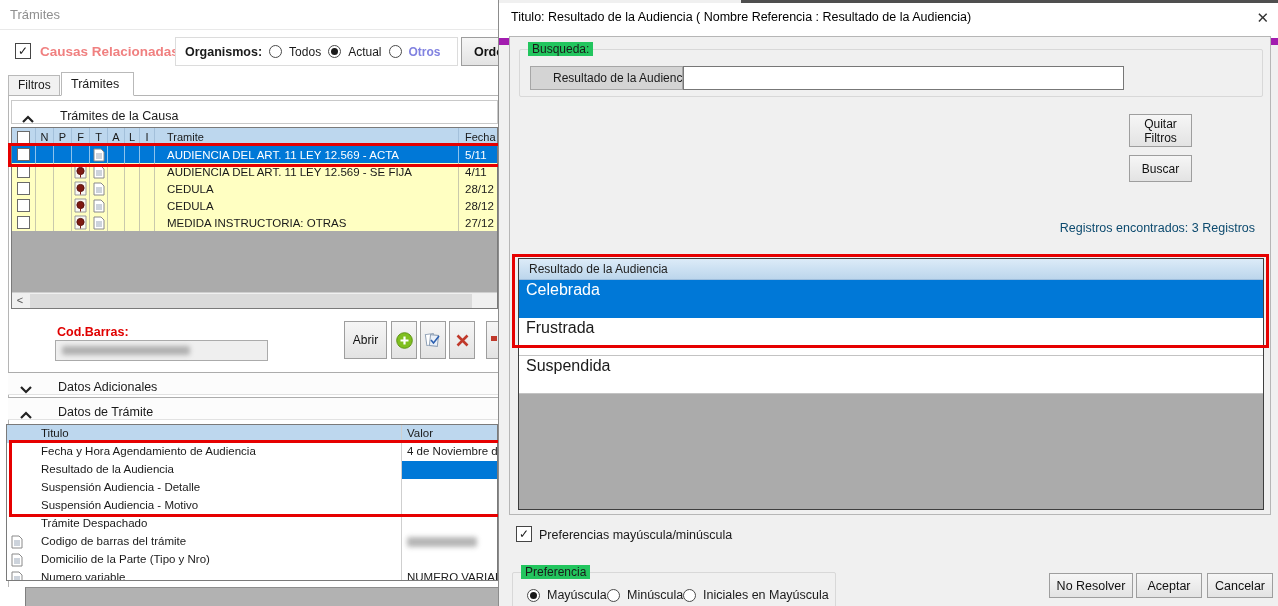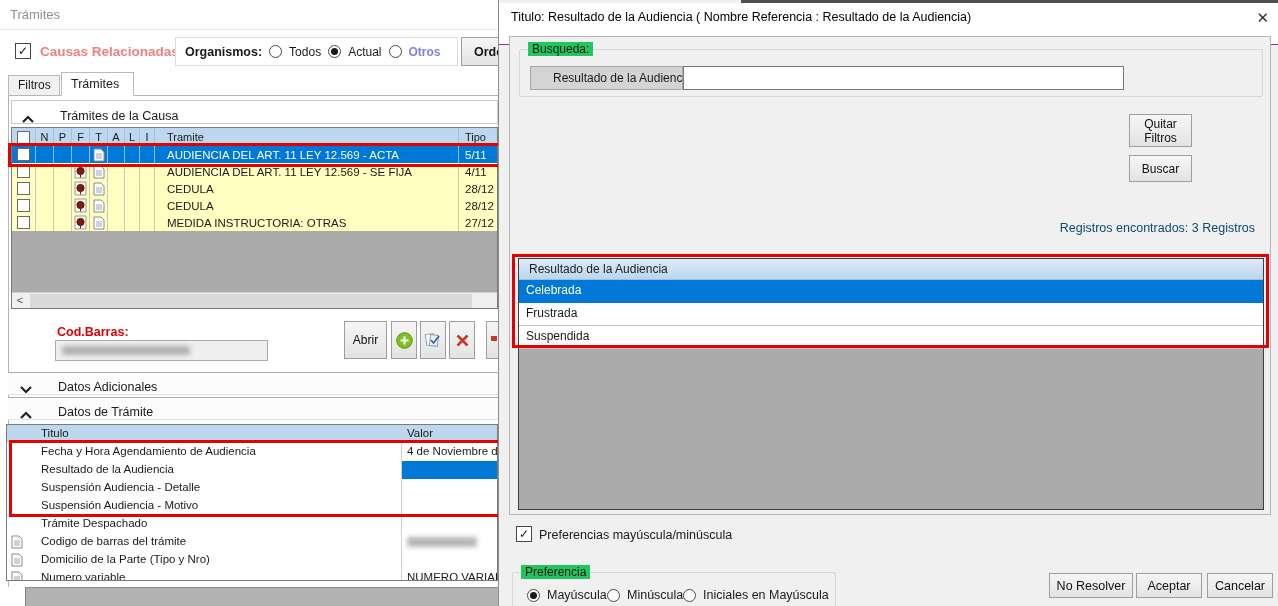--- a/index.html
+++ b/index.html
@@ -53,32 +53,32 @@
   .t2h{position:relative;height:18px;background:#BDD7EE;font-size:11.5px}
   .t2r{position:absolute;left:0;width:100%;height:18px;font-size:11.5px}
   .t2tit{position:absolute;left:34px;top:2px;white-space:nowrap}
   .t2val{position:absolute;left:400px;top:2px;white-space:nowrap}
   .t2sep{position:absolute;left:394px;top:0;width:1px;height:157px;background:#cfcfcf}
   .t2icon{position:absolute;left:4px;top:2px}
   .bstrip{position:absolute;left:25px;top:587px;width:473px;height:19px;background:#b2b2b2;border-left:1px solid #7f7f7f;border-top:1px solid #8d8d8d}
   
   .dialog{position:absolute;left:498px;top:0;width:780px;height:606px;background:#F0F0F0;border-left:1px solid #8c8c8c;overflow:hidden;z-index:10}
   .dk-strip{position:absolute;left:242px;top:0;width:538px;height:3px;background:#4f4f4f}
-  .dlg-titlebar{position:absolute;left:0;top:3px;width:780px;height:42px;background:#fff;border-bottom:1px solid #a21caf}
+  .dlg-titlebar{position:absolute;left:0;top:3px;width:780px;height:42px;background:#fff;border-bottom:7px solid #a21caf}
   .dlg-title{position:absolute;left:12px;top:7px;font-size:12.5px;color:#000;white-space:nowrap}
   .dlg-close{position:absolute;right:10px;top:6px;font-size:15px;color:#333;cursor:pointer}
   .dlg-panel{position:absolute;left:10px;top:36px;width:762px;height:479px;background:#F0F0F0;border:1px solid #b6b6b6}
   .group{position:absolute;border:1px solid #d8d8d8;border-radius:2px}
   .glabel{position:absolute;top:-8px;left:8px;background:#22c55e;padding:0 4px;font-size:12px}
   .srch-lbl{position:absolute;left:10px;top:16px;width:153px;height:24px;background:#d4d4d4;border:1px solid #a6a6a6;line-height:22px;padding-left:22px;font-size:12px;white-space:nowrap}
   .srch-inp{position:absolute;left:163px;top:16px;width:441px;height:24px;background:#fff;border:1px solid #777;font-family:inherit;font-size:12px;padding:0 4px}
   .registros{position:absolute;right:15px;top:184px;color:#0c4a6e;font-size:12.5px}
   .list{position:absolute;left:8px;top:221px;width:746px;height:252px;border:1px solid #3e3e3e;background:#ababab;overflow:hidden}
   .list-hdr{height:21px;background:linear-gradient(#dcebf8,#bcd6ec);border-bottom:1px solid #9ebedd;line-height:21px;padding-left:10px;font-size:12px;color:#222}
-  .list-item{height:23px;background:#fff;border-bottom:1px solid #c3c3c3;line-height:20px;padding-left:7px;font-size:12px}
+  .list-item{height:38px;background:#fff;border-bottom:1px solid #c3c3c3;line-height:20px;padding-left:7px;font-size:16px}
   .list-item.sel{background:#0078D7;color:#fff;border-bottom:1px solid #0078D7}
   .prefs-lbl{position:absolute;left:40px;top:528px;font-size:12.5px}
   .pref-item{position:absolute;display:flex;align-items:center;gap:7px;font-size:12.5px}
   .foot-btn{position:absolute;top:573px;height:25px;font-size:12.5px}
   .chev{display:block}
 </style>
 </head>
 <body>
 
 <section class="win-left">
@@ -117,21 +117,21 @@
           <span class="rowcb"></span>
         </span>
       <span class="tc cn">N</span>
       <span class="tc cp">P</span>
       <span class="tc cf">F</span>
       <span class="tc ct">T</span>
       <span class="tc ca">A</span>
       <span class="tc cl">L</span>
       <span class="tc ci">I</span>
       <span class="tc ctr">Tramite</span>
-      <span class="tc cfe">Tipo</span>
+      <span class="tc cfe">Fecha</span>
     </div>
 
     <div class="t1r sel">
       <span class="tc ccb">
           <span class="rowcb"></span>
         </span>
       <span class="tc cn"></span>
         <span class="tc cp"></span>
         <span class="tc cf"></span>
       <span class="tc ct">

